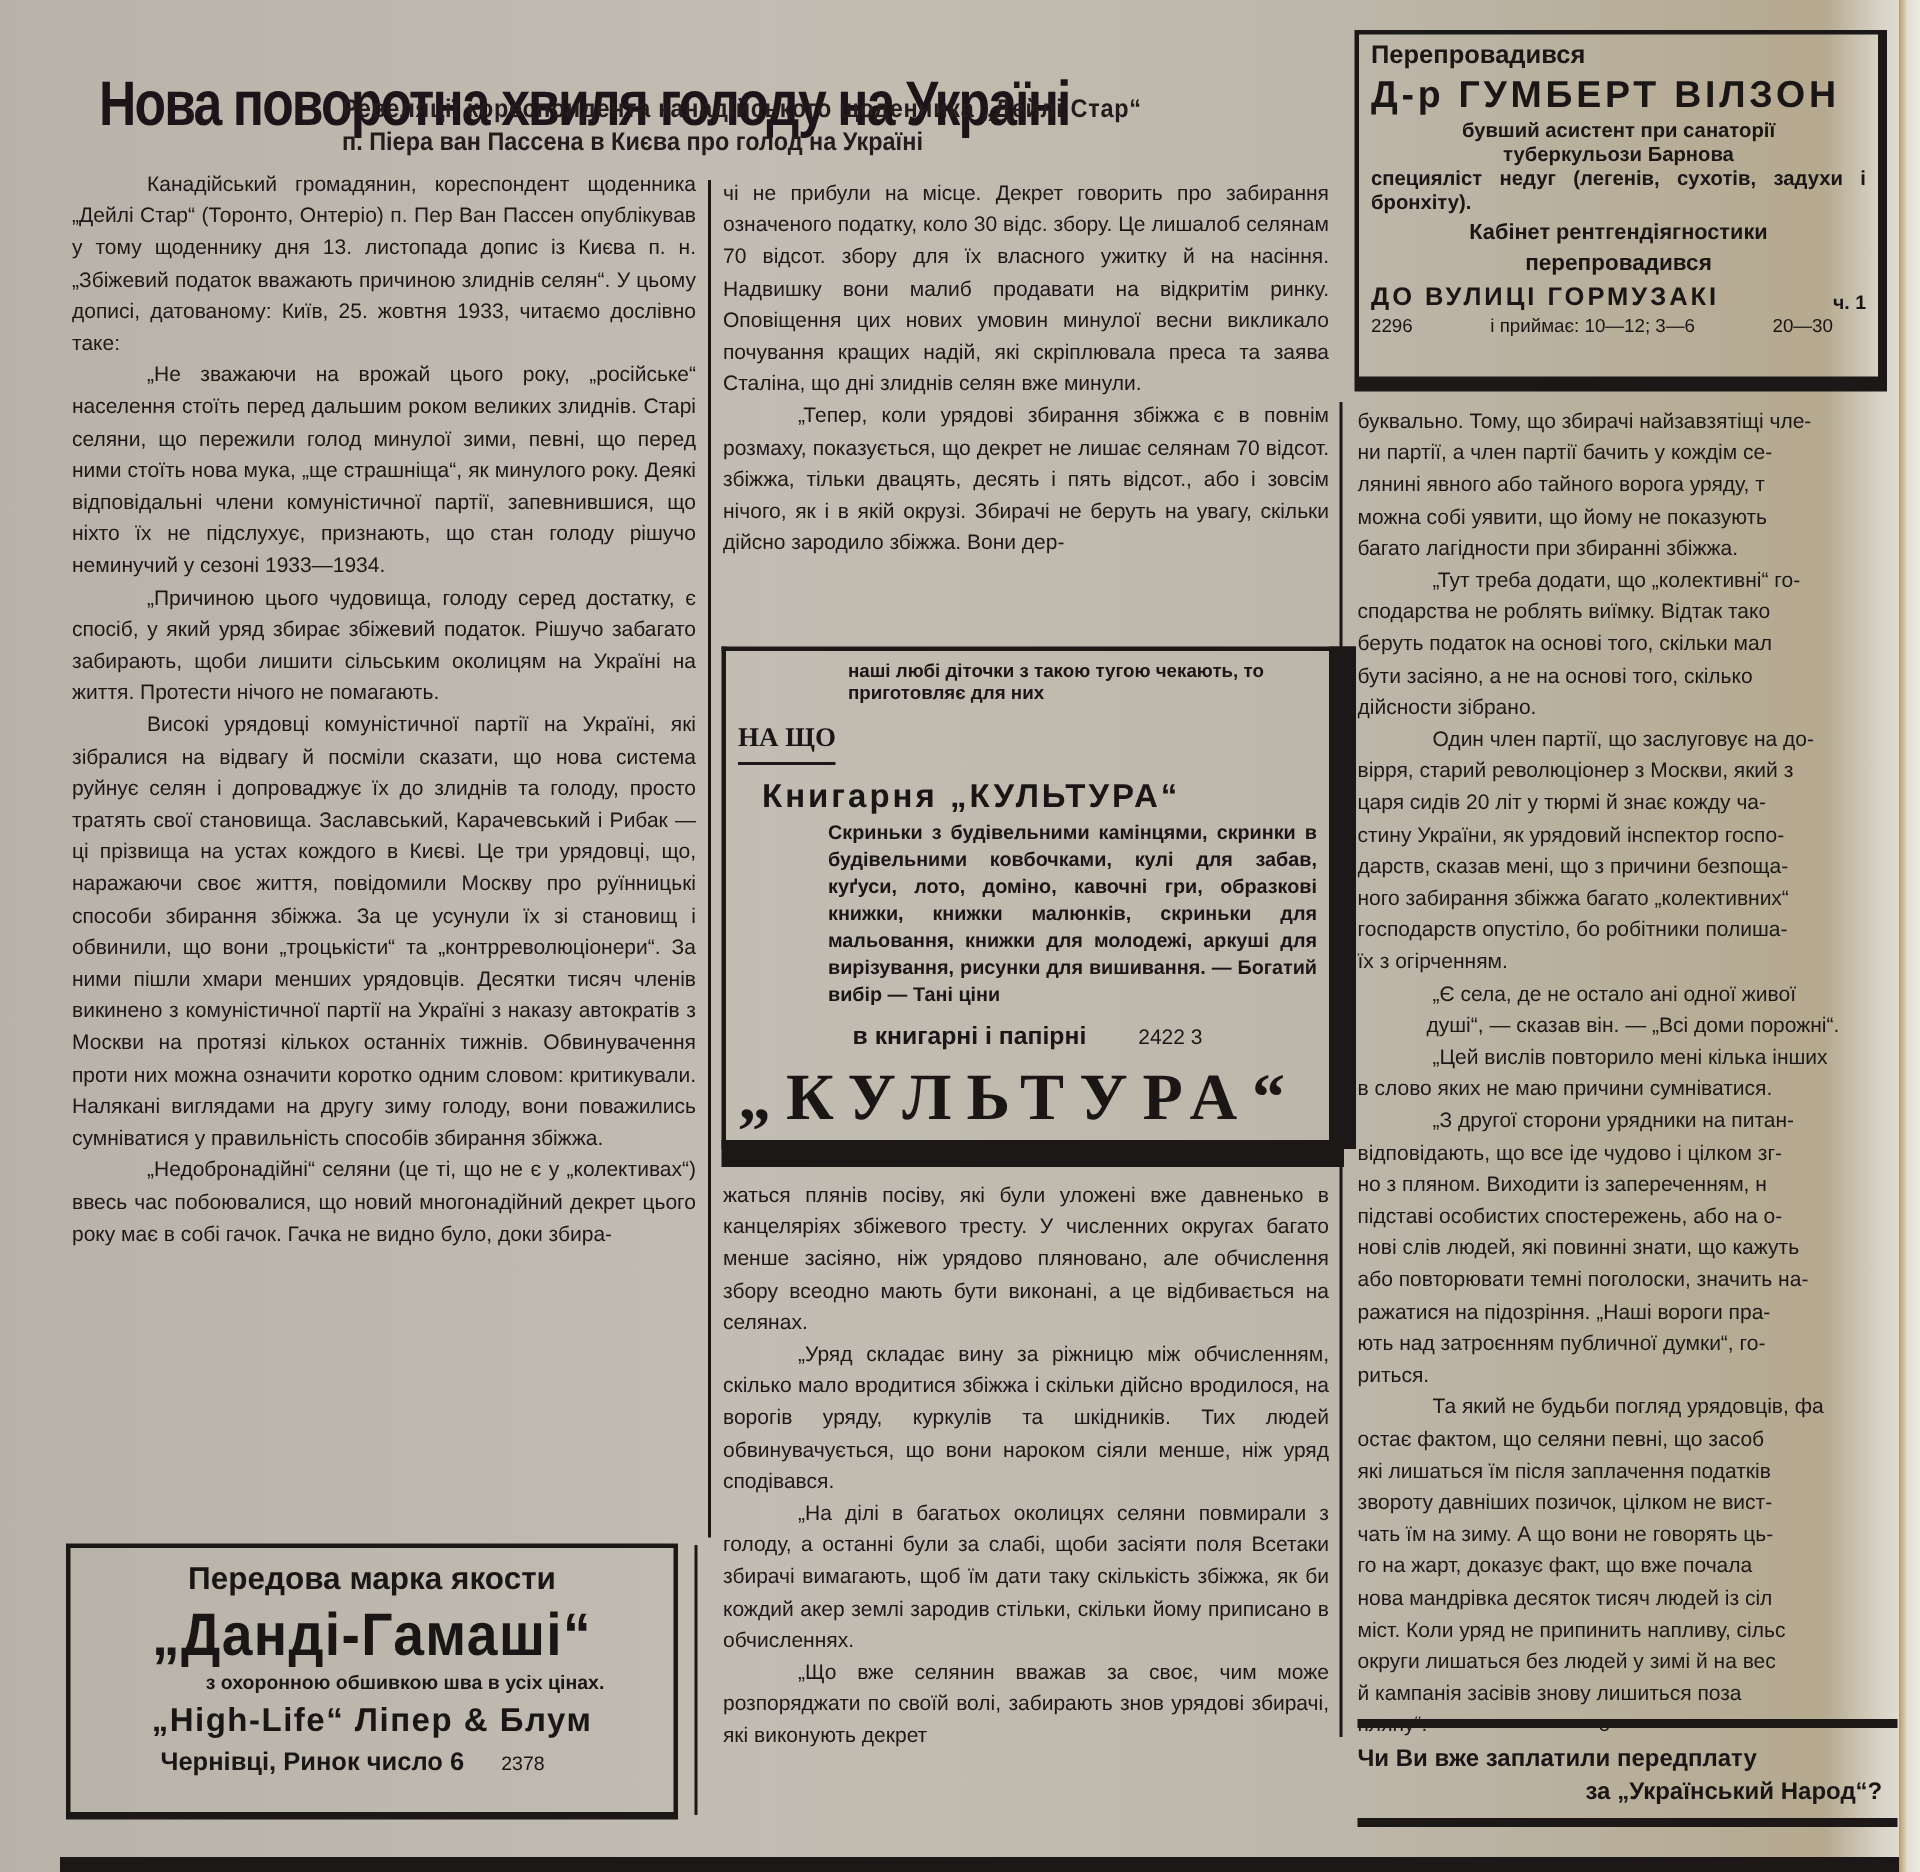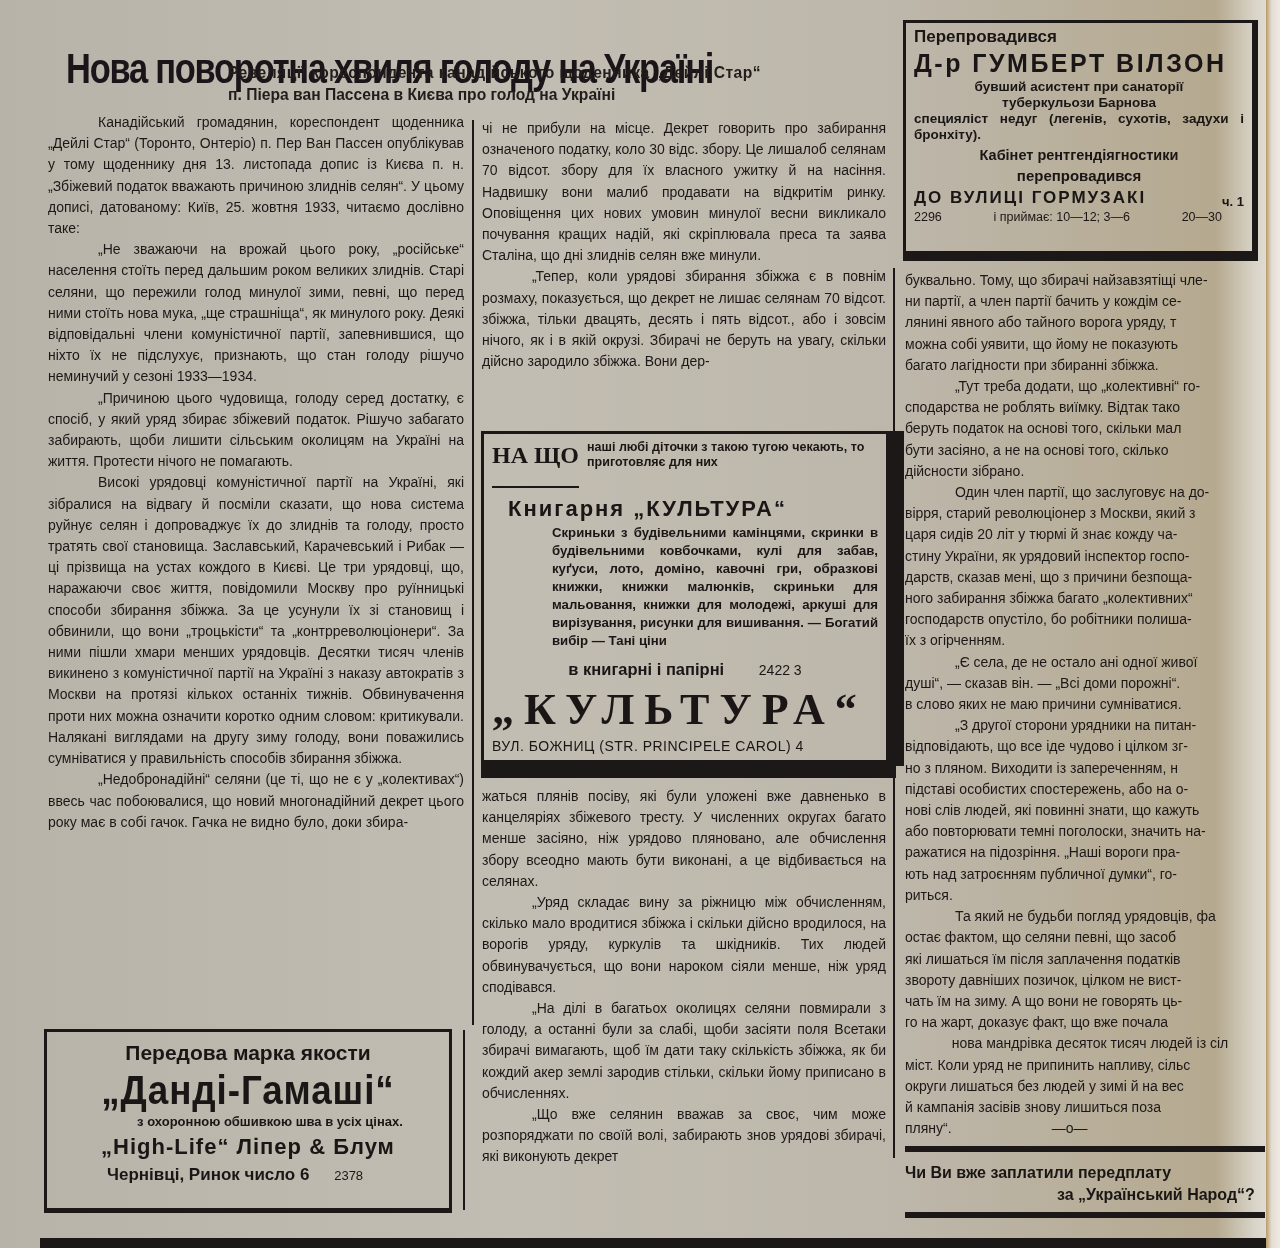--- a/index.html
+++ b/index.html
@@ -67,21 +67,21 @@
 
   
   .ad-kult {
     position: absolute; left: 481px; top: 431px; width: 386px; height: 320px;
     border-left: 3px solid #1d1818; border-top: 3px solid #1d1818;
     border-right: 18px solid #1d1818; border-bottom: 0;
     padding: 6px 8px; box-sizing: content-box;
   }
   .ad-kult-base { position: absolute; left: 481px; top: 760px; width: 415px; height: 18px; background: #1d1818; }
   .ad-kult .top-row { display: flex; align-items: flex-start; gap: 8px; }
-  .ad-kult .naschcho { font-family: "Liberation Serif", serif; font-weight: bold; font-size: 24px; line-height: 30px; border-bottom: 2px solid #1d1818; padding-bottom: 16px; white-space: nowrap; }
+  .ad-kult .naschcho { font-family: "Liberation Serif", serif; font-weight: bold; font-size: 18px; line-height: 30px; border-bottom: 2px solid #1d1818; padding-bottom: 2px; white-space: nowrap; margin-top: 36px; }
   .ad-kult .intro { font-size: 12.5px; line-height: 15px; font-weight: bold; }
   .ad-kult .knyh { font-weight: bold; font-size: 22px; line-height: 30px; letter-spacing: 2px; margin-top: 6px; white-space: nowrap; margin-left: 16px; }
   .ad-kult .items { margin-left: 60px; font-weight: bold; font-size: 13.2px; line-height: 18px; text-align: justify; }
   .ad-kult .shop { text-align: center; font-weight: bold; font-size: 16.5px; margin-top: 10px; }
   .ad-kult .shop .code { font-weight: normal; font-size: 14px; margin-left: 30px; }
   .ad-kult .brand { font-family: "Liberation Serif", serif; font-weight: bold; font-size: 44px; letter-spacing: 10px; line-height: 54px; margin-top: 4px; white-space: nowrap; }
   .ad-kult .addr { font-size: 14px; line-height: 18px; letter-spacing: 0.5px; white-space: nowrap; }
 
   
   .ad-dandi {
@@ -183,38 +183,39 @@
       <p style="text-indent: 0px;">дійсности зібрано.</p>
       <p style="text-indent: 50px;">Один член партії, що заслуговує на до-</p>
       <p style="text-indent: 0px;">вірря, старий революціонер з Москви, який з</p>
       <p style="text-indent: 0px;">царя сидів 20 літ у тюрмі й знає кожду ча-</p>
       <p style="text-indent: 0px;">стину України, як урядовий інспектор госпо-</p>
       <p style="text-indent: 0px;">дарств, сказав мені, що з причини безпоща-</p>
       <p style="text-indent: 0px;">ного забирання збіжжа багато „колективних“</p>
       <p style="text-indent: 0px;">господарств опустіло, бо робітники полиша-</p>
       <p style="text-indent: 0px;">їх з огірченням.</p>
       <p style="text-indent: 50px;">„Є села, де не остало ані одної живої</p>
-      <p style="text-indent: 0px;">душі“, — сказав він. — „Всі доми порожні“.</p>
+      <p style="text-indent: 0px; margin-left: 46px;">душі“, — сказав він. — „Всі доми порожні“.</p>
+      <p style="text-indent: 50px;">„Цей вислів повторило мені кілька інших</p>
       <p style="text-indent: 0px;">в слово яких не маю причини сумніватися.</p>
       <p style="text-indent: 50px;">„З другої сторони урядники на питан-</p>
       <p style="text-indent: 0px;">відповідають, що все іде чудово і цілком зг-</p>
       <p style="text-indent: 0px;">но з пляном. Виходити із запереченням, н</p>
       <p style="text-indent: 0px;">підставі особистих спостережень, або на о-</p>
       <p style="text-indent: 0px;">нові слів людей, які повинні знати, що кажуть</p>
       <p style="text-indent: 0px;">або повторювати темні поголоски, значить на-</p>
       <p style="text-indent: 0px;">ражатися на підозріння. „Наші вороги пра-</p>
       <p style="text-indent: 0px;">ють над затроєнням публичної думки“, го-</p>
       <p style="text-indent: 0px;">риться.</p>
       <p style="text-indent: 50px;">Та який не будьби погляд урядовців, фа</p>
       <p style="text-indent: 0px;">остає фактом, що селяни певні, що засоб</p>
       <p style="text-indent: 0px;">які лишаться їм після заплачення податків</p>
       <p style="text-indent: 0px;">звороту давніших позичок, цілком не вист-</p>
       <p style="text-indent: 0px;">чать їм на зиму. А що вони не говорять ць-</p>
       <p style="text-indent: 0px;">го на жарт, доказує факт, що вже почала</p>
-      <p style="text-indent: 0px; text-align: center;">нова мандрівка десяток тисяч людей із сіл</p>
+      <p style="text-indent: 0px;">нова мандрівка десяток тисяч людей із сіл</p>
       <p style="text-indent: 0px;">міст. Коли уряд не припинить напливу, сільс</p>
       <p style="text-indent: 0px;">округи лишаться без людей у зимі й на вес</p>
       <p style="text-indent: 0px;">й кампанія засівів знову лишиться поза</p>
       <p style="text-indent: 0px;"><span>пляну“.</span><span class="endmark">—o—</span></p>
     </div>
 
   <div class="hrule" style="left:905px; top:1146px; width:360px; height:6px;"></div>
   <div class="subscribe">
     <div>Чи Ви вже заплатили передплату</div>
     <div class="r2">за „Український Народ“?</div>

